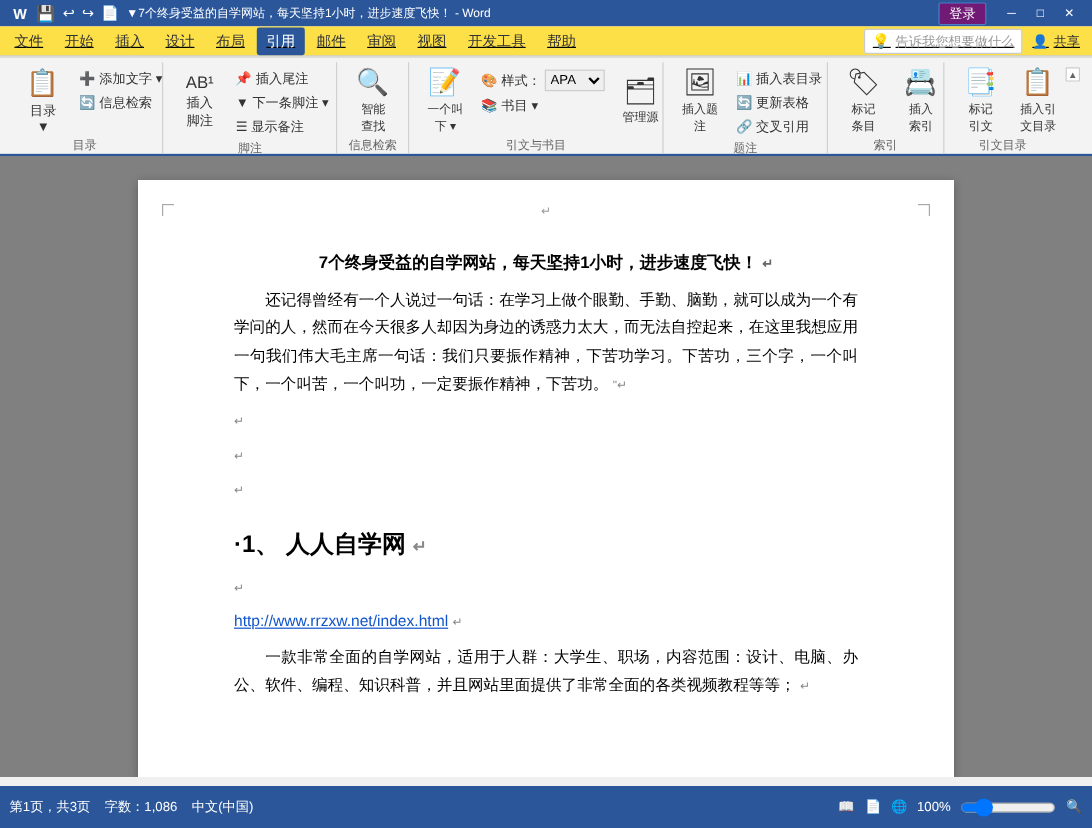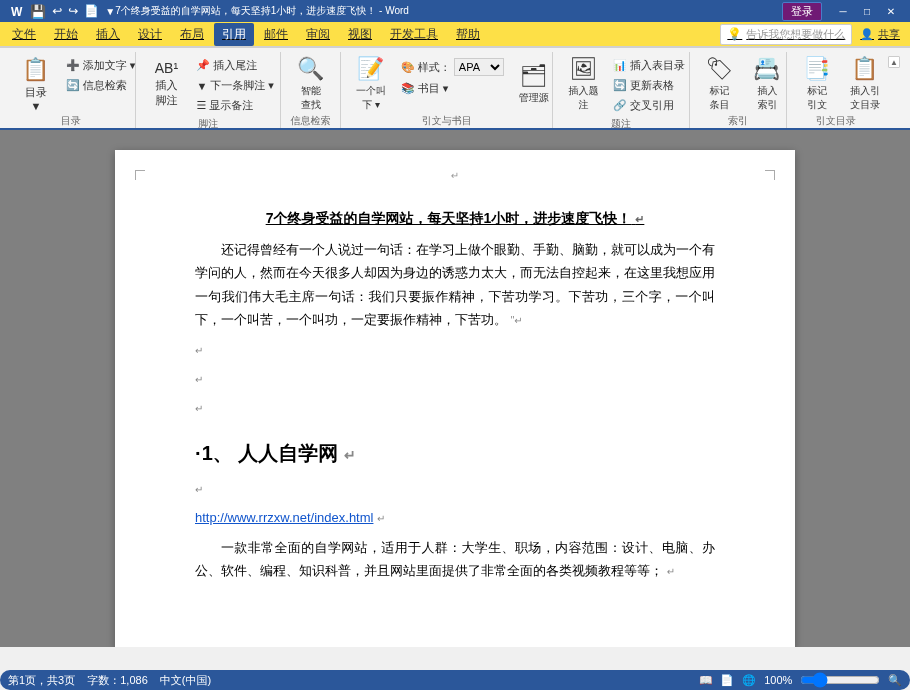--- a/index.html
+++ b/index.html
@@ -176,46 +176,44 @@
       min-height: 500px;
       padding: 60px 80px 40px 80px;
       box-shadow: 0 2px 8px rgba(0,0,0,0.3);
       position: relative;
     }
 
     
     .status-bar {
       background: #2b579a;
       color: white;
-      height: 20px;
+      height: 35px;
       display: flex;
       align-items: center;
       padding: 0 8px;
       font-size: 11px;
       gap: 12px;
       position: fixed;
       bottom: 0;
       width: 910px;
-      border-radius: 10px;
     }
     .status-right {
       margin-left: auto;
       display: flex;
       align-items: center;
       gap: 8px;
     }
 
     
     .content-title {
       text-align: center;
       font-size: 14px;
       font-weight: bold;
       margin-bottom: 10px;
       color: #000;
-      text-decoration: underline;
     }
     .content-body {
       font-size: 13px;
       line-height: 1.8;
       color: #000;
       text-align: justify;
     }
     .content-body p {
       margin-bottom: 6px;
       text-indent: 2em;

